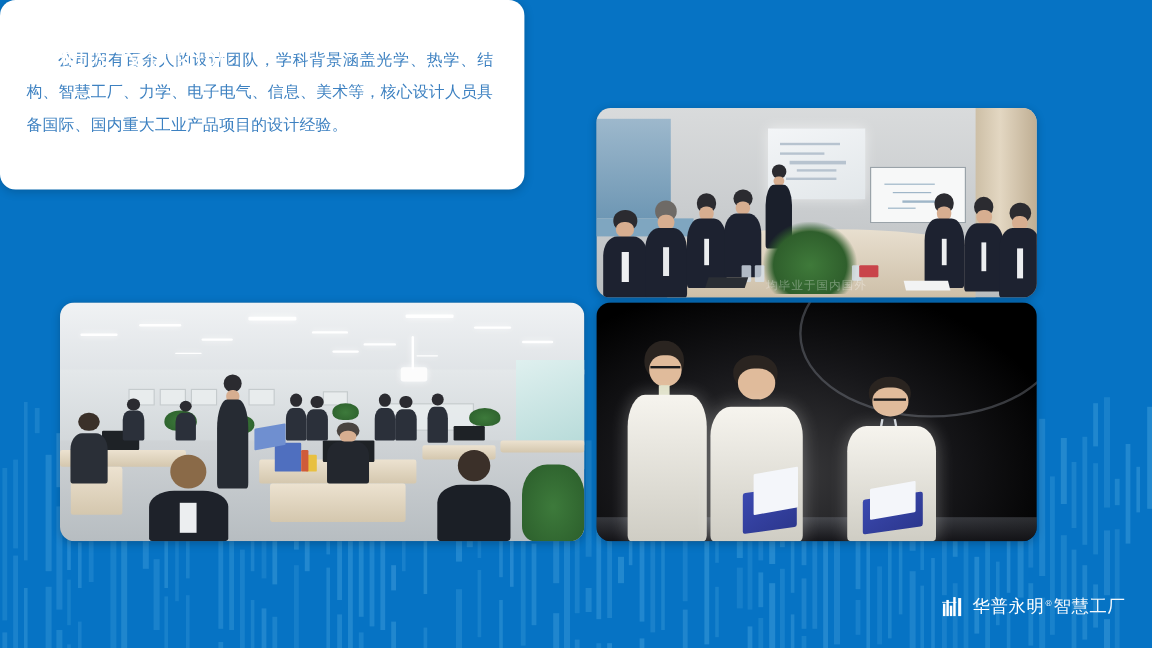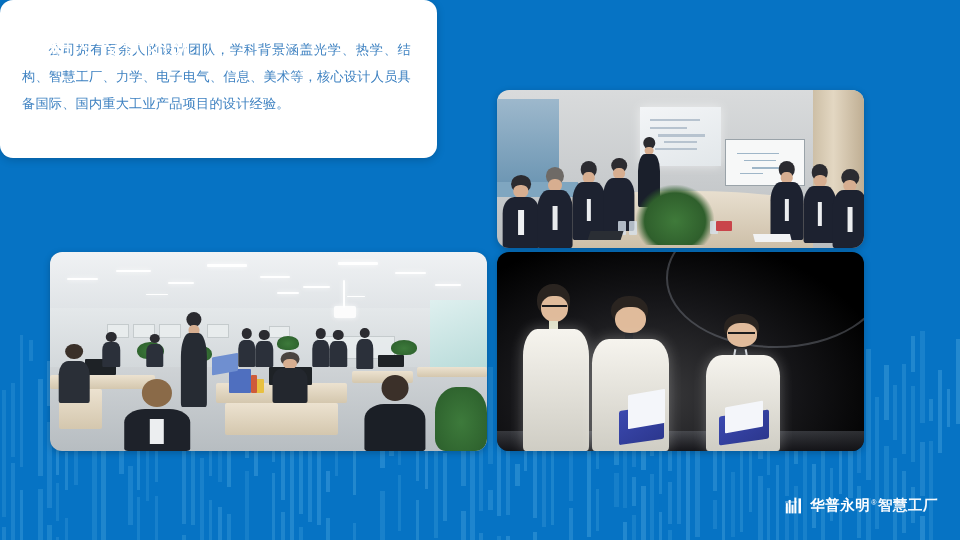--- a/index.html
+++ b/index.html
@@ -124,23 +124,23 @@
   
   #logo {
     position:absolute; right:22px; bottom:25px;
     display:flex; align-items:center; gap:6px;
   }
   #logo-mark { width:19px; height:19px; display:block; }
   #logo-text {
     font-size:14.5px; color:#ffffff; letter-spacing:.5px; white-space:nowrap;
     display:flex; align-items:baseline;
   }
-  #logo-text .lt-main { font-weight:700; }
+  #logo-text .lt-main { font-weight:400; }
   #logo-text .lt-sup  { font-size:7px; position:relative; top:-5px; margin:0 1px; }
-  #logo-text .lt-sub  { font-weight:700; opacity:.95; }
+  #logo-text .lt-sub  { font-weight:400; opacity:.95; }
 </style>
 </head>
 <body>
 
 <div id="stripes">
     <div class="stripe" style="left: 2px; width: 4px; top: 60px; height: 127px; opacity: 0.58;"></div>
     <div class="stripe" style="left: 2px; width: 4px; top: 197px; height: 13px; opacity: 0.76;"></div>
     <div class="stripe" style="left: 11px; width: 4px; top: 53px; height: 74px; opacity: 0.59;"></div>
     <div class="stripe" style="left: 11px; width: 4px; top: 133px; height: 77px; opacity: 0.69;"></div>
     <div class="stripe" style="left: 20px; width: 3px; top: 5px; height: 132px; opacity: 0.66;"></div>
@@ -432,20 +432,21 @@
 
     <div class="mr-plant"></div>
 
     <div style="position:absolute;left:33%;bottom:8%;width:2.2%;height:9%;background:rgba(215,225,235,.8);border-radius:1px;"></div>
     <div style="position:absolute;left:36%;bottom:8%;width:2.2%;height:9%;background:rgba(215,225,235,.8);border-radius:1px;"></div>
     <div style="position:absolute;left:58%;bottom:9%;width:2.2%;height:8%;background:rgba(215,225,235,.8);border-radius:1px;"></div>
     <div style="position:absolute;left:59.6%;bottom:11%;width:4.5%;height:6%;background:#c9444a;border-radius:1px;"></div>
     <div style="position:absolute;left:25%;bottom:5%;width:9%;height:6%;background:#2a2e34;transform:skewX(-18deg);"></div>
     <div style="position:absolute;left:70%;bottom:4%;width:10%;height:5%;background:#f2f3f4;transform:skewX(14deg);"></div>
 
+    <div id="meeting-watermark">均毕业于国内国外</div>
   </div>
 </div>
 
 <div id="photo-office" class="card shadow">
   <div class="photo">
     <div class="of-ceiling"></div>
     <div class="of-wall"></div>
     <div class="of-window"></div>
     <div class="of-floor"></div>
 

